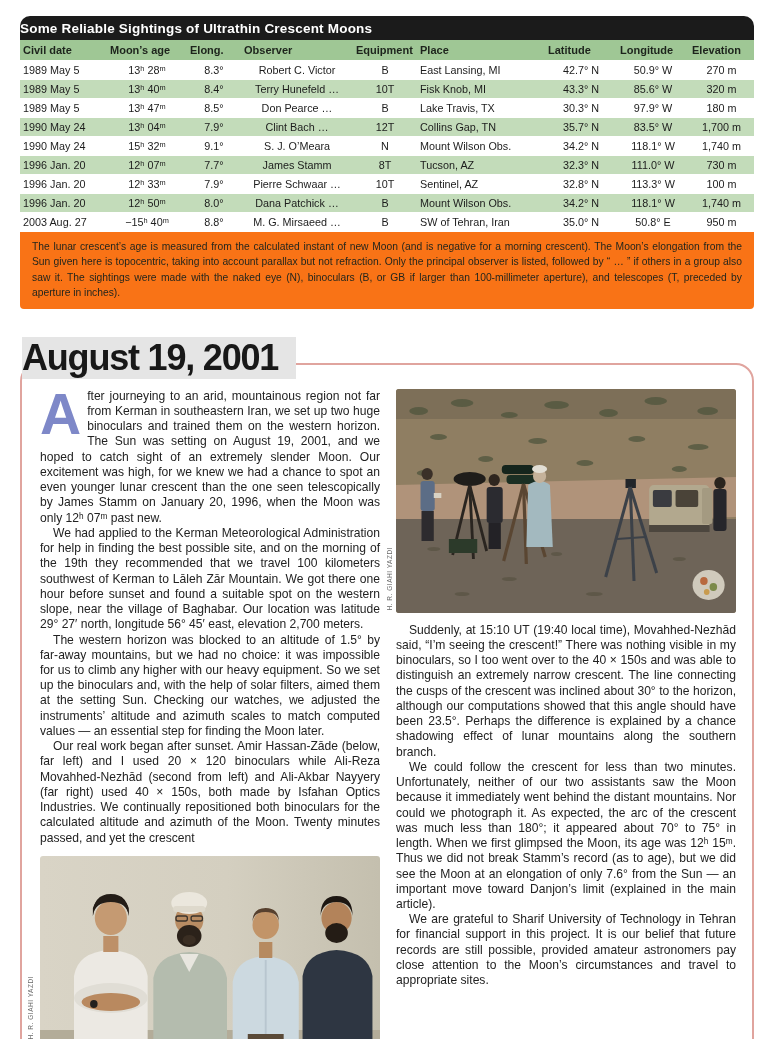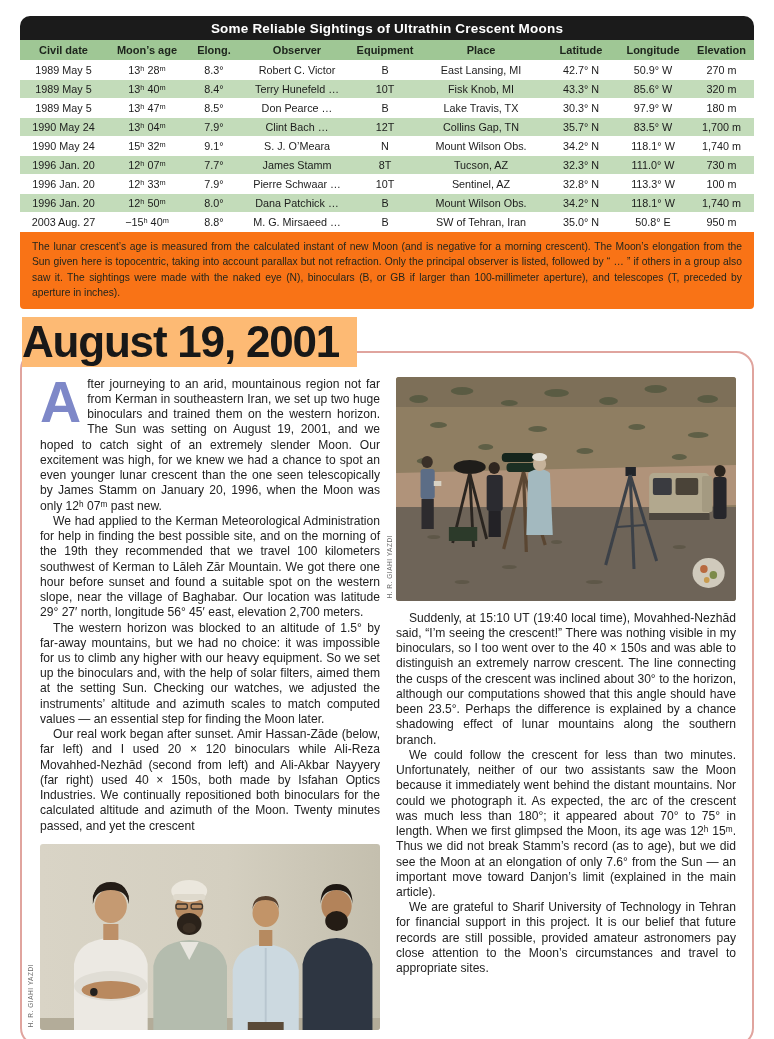--- a/index.html
+++ b/index.html
@@ -7,45 +7,45 @@
   body {
     width:774px; min-height:1039px; margin:0 auto;
     font-family:"Liberation Sans", sans-serif;
     color:#1f1f1f;
   }
   .page { width:774px; min-height:1039px; padding:16px 20px 10px 20px; position:relative; }
 
   
   .table-block { width:734px; }
   .table-titlebar {
-    background:#1b1b1b; color:#ffffff; text-align:center;
+    background:#1b1b1b; color:#ffffff; 
     font-size:13.5px; font-weight:bold; letter-spacing:.2px;
     border-radius:10px 10px 0 0; padding:5px 0 4px;
   }
   table.sightings { width:100%; border-collapse:collapse; table-layout:fixed; }
   table.sightings th {
     background:#9fc795; color:#1d241c; font-size:11px; font-weight:bold;
-    padding:4px 3px; text-align:center; border-bottom:1px solid #fff;
+    padding:4px 3px; text-align:left; border-bottom:1px solid #fff;
   }
   table.sightings td {
     font-size:10.8px; color:#1c1c1c; padding:3px 3px; text-align:center;
     border-bottom:1px solid #fff; white-space:nowrap; overflow:hidden;
   }
   table.sightings tbody tr:nth-child(even) td { background:#c3dcba; }
-  table.sightings th.c-left, table.sightings td.c-left { text-align:center; }
+  table.sightings th.c-left, table.sightings td.c-left { text-align:left; }
   .table-footnote {
     background:#f97316; color:#1e241d; font-size:10.3px; line-height:1.5;
     padding:7px 12px 8px; border-radius:0 0 4px 4px; text-align:justify;
   }
 
   
   .article-title {
-    position:relative; z-index:2; display:inline-block; background:#fdba74;
-    margin-top:8px; margin-left:2px; padding-right:18px;
-    font-size:44px; font-weight:bold; letter-spacing:-1.2px; color:#181818;
+    position:relative; z-index:2; display:inline-block; background:#e5e5e5;
+    margin-top:28px; margin-left:2px; padding-right:18px;
+    font-size:36px; font-weight:bold; letter-spacing:-1.2px; color:#181818;
   }
   .article-box {
     position:relative; z-index:1; margin-top:-16px;
     border:2px solid #e0a49e; border-radius:18px;
     padding:24px 16px 14px 18px;
     display:grid; grid-template-columns:1fr 1fr; column-gap:16px;
   }
   .col { display:flex; flex-direction:column; }
   .col p {
     font-size:12.1px; line-height:1.26; text-align:justify;

